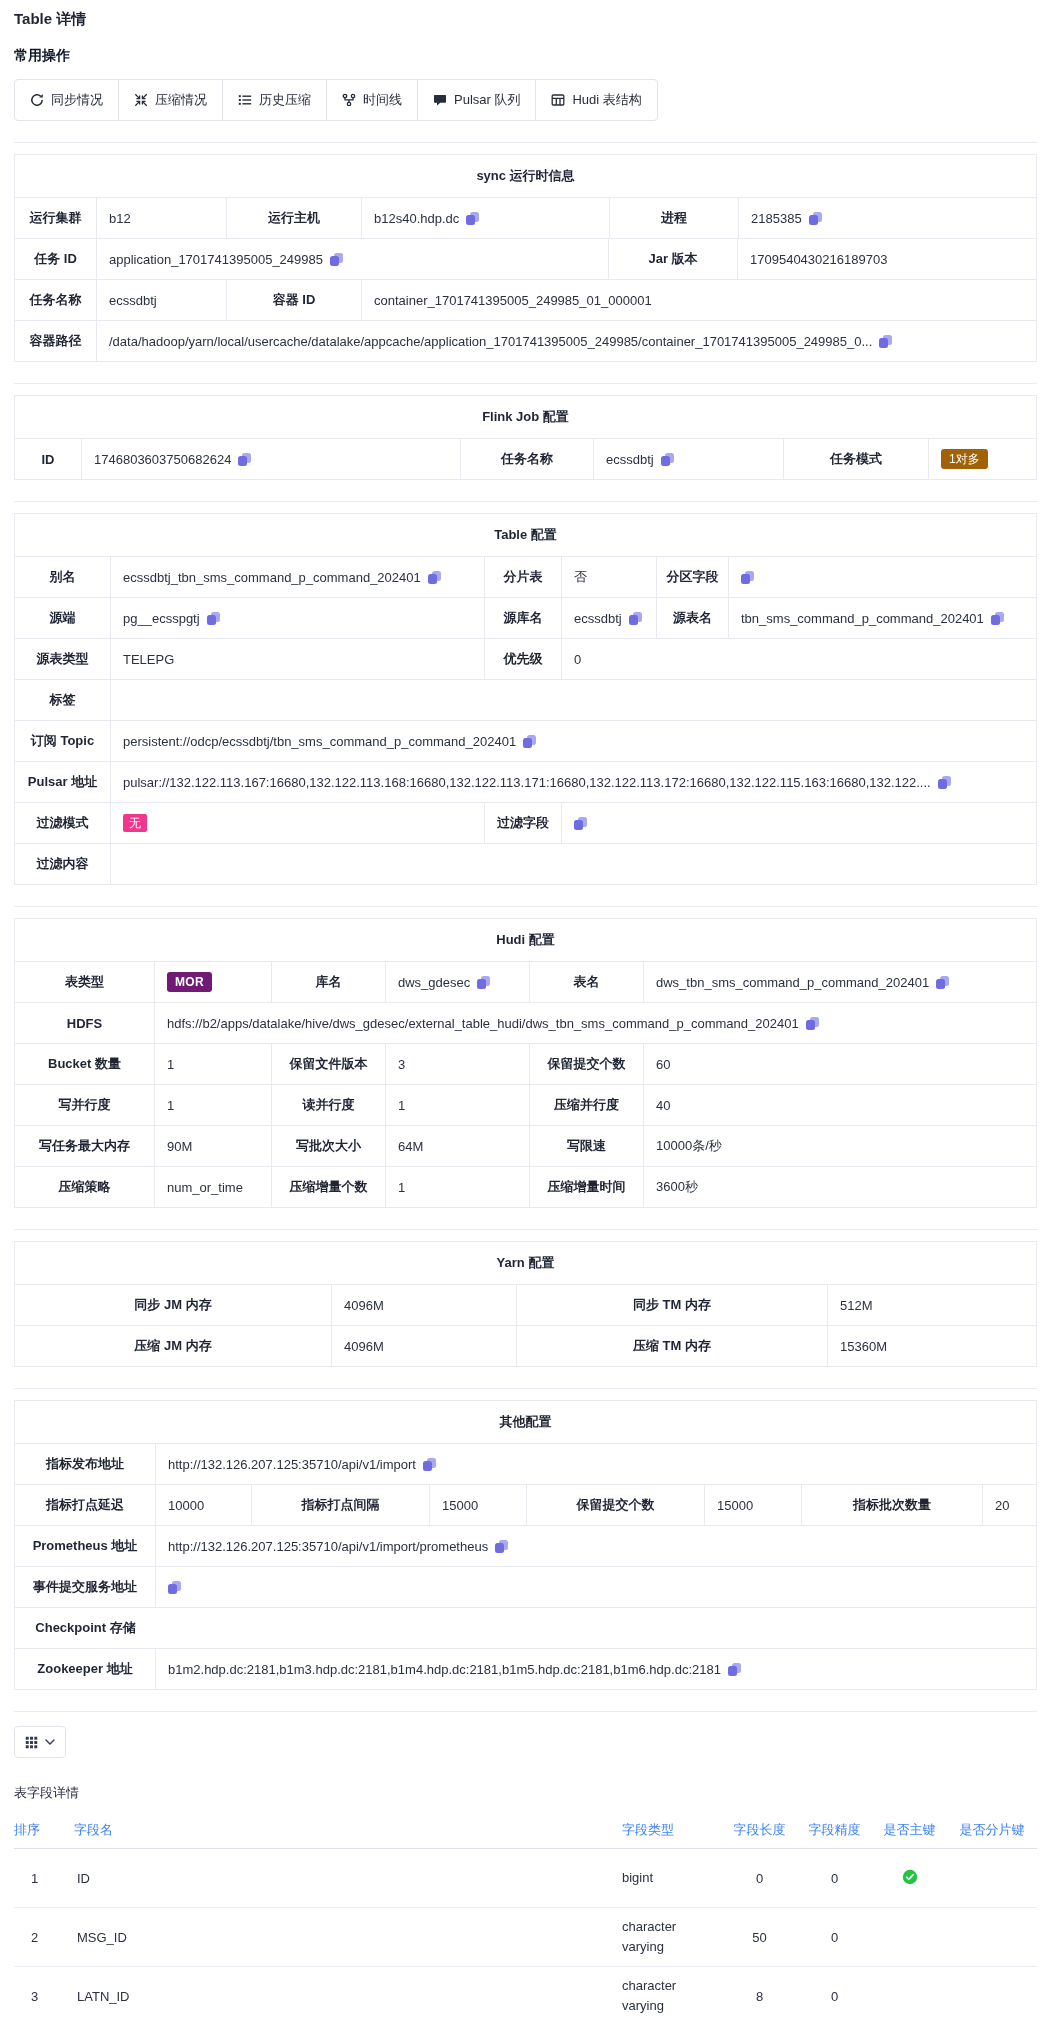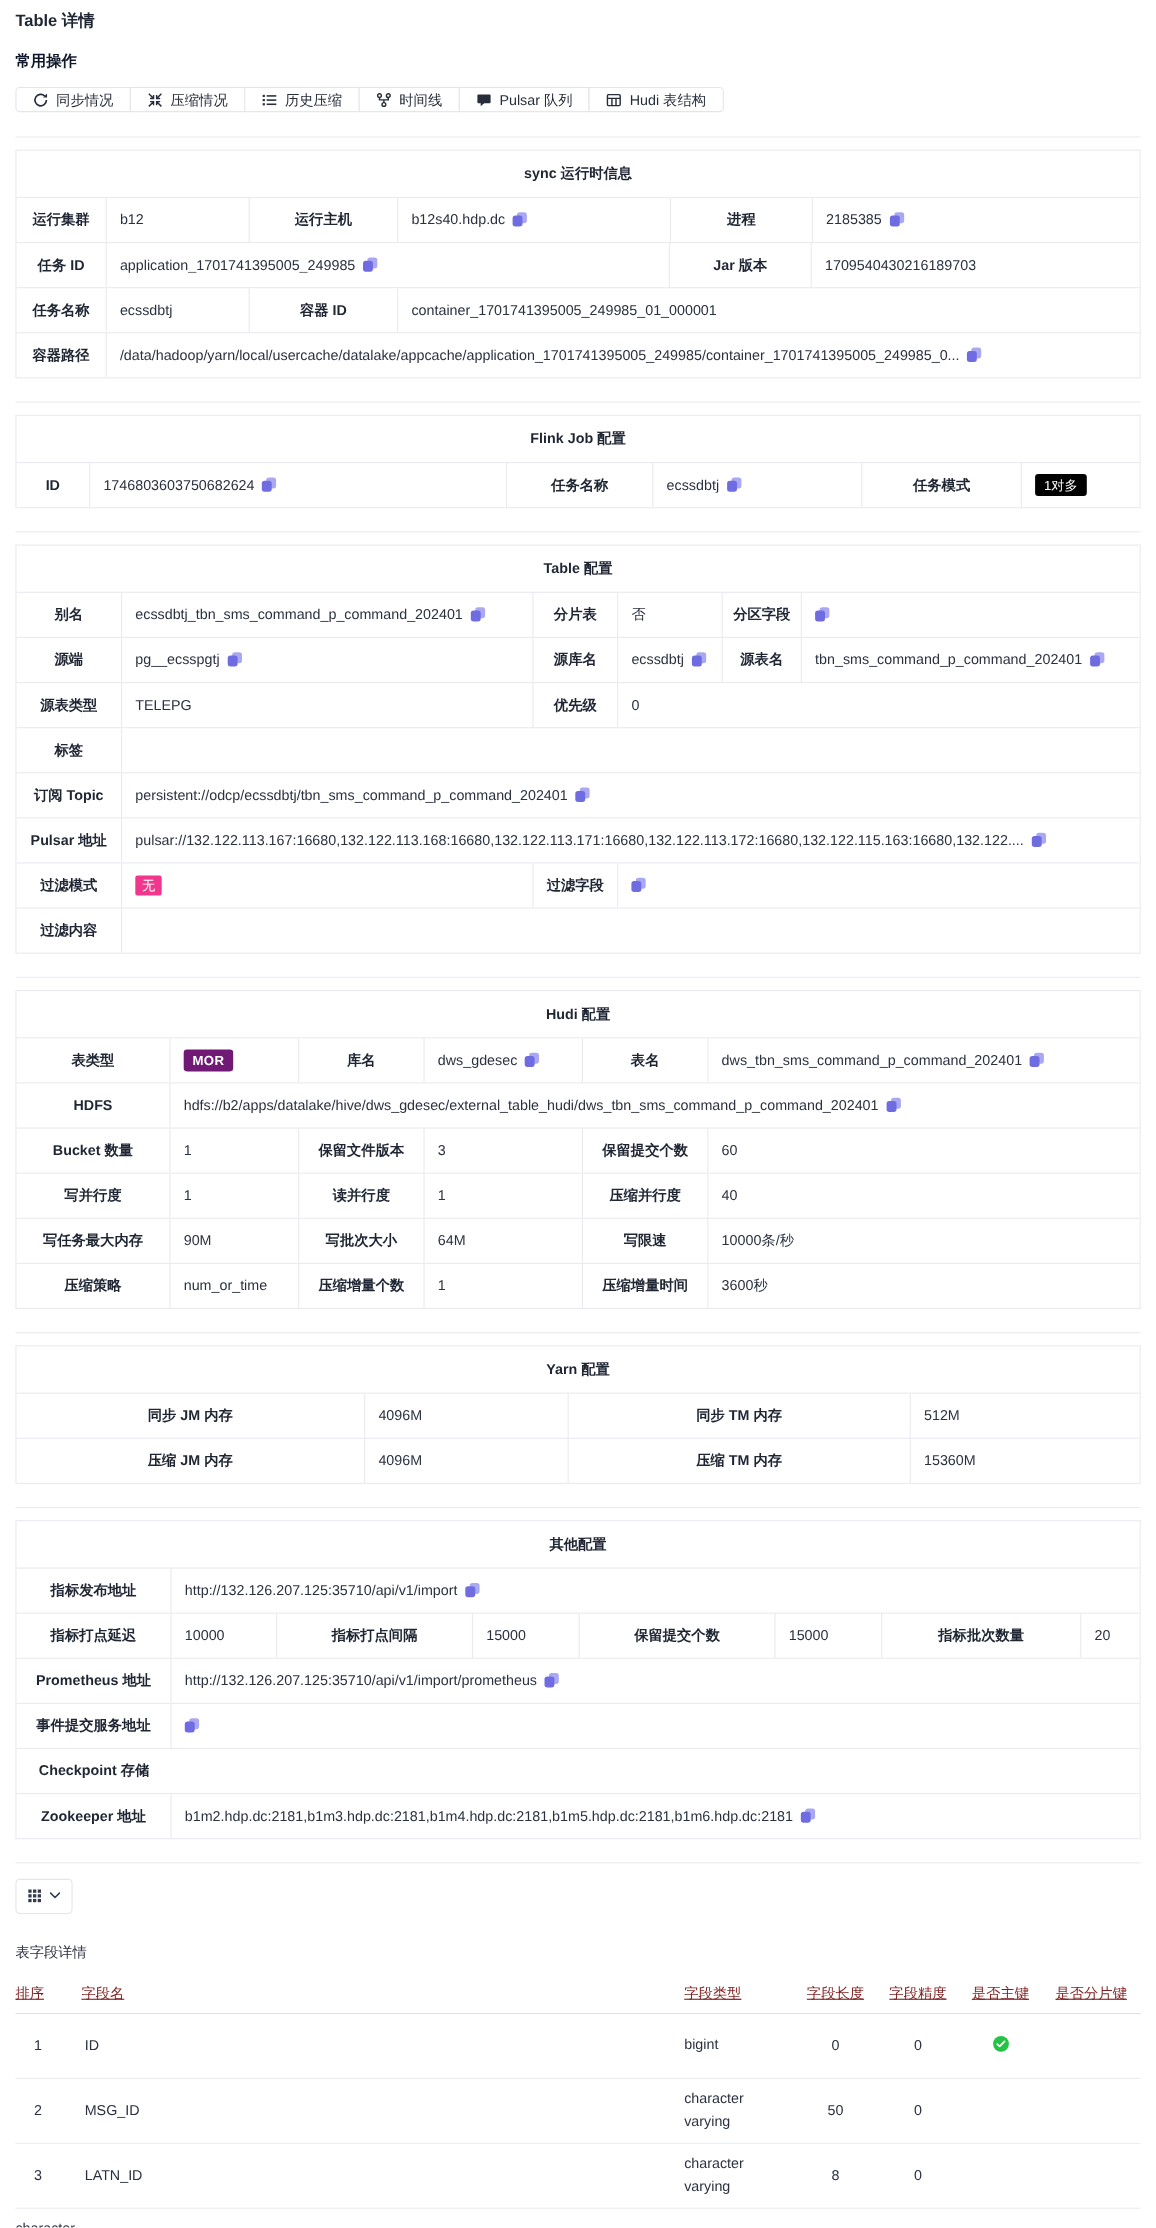--- a/index.html
+++ b/index.html
@@ -4,21 +4,21 @@
 <style>
   * { box-sizing: border-box; margin: 0; padding: 0; }
   html,body { width:1051px; height:2025px; overflow:hidden; background:#fff;
     font-family:"Liberation Sans","DejaVu Sans",sans-serif; color:#272d3b; }
   .page { padding:8px 14px 0 14px; }
 
   .page-title { font-size:15px; font-weight:700; color:#1f2533; padding-top:2px; }
   .ops-title { font-size:14px; font-weight:700; color:#0f172a; margin-top:18px; }
 
   .btn-group { display:inline-flex; margin-top:14px; }
-  .btn { display:inline-flex; align-items:center; gap:7px; height:23px; padding:0 15px;
+  .btn { display:inline-flex; align-items:center; gap:7px; height:42px; padding:0 15px;
     background:#fff; border:1px solid #e3e5ea; margin-left:-1px; cursor:pointer;
     font-size:13px; color:#272d3b; font-family:inherit; white-space:nowrap; }
   .btn:first-child { margin-left:0; border-radius:4px 0 0 4px; }
   .btn:last-child { border-radius:0 4px 4px 0; }
   .bicon { width:14px; height:14px; display:inline-flex; }
   .bicon svg { width:14px; height:14px; }
 
   .divider { height:1px; background:#e9ebf0; margin:21px 0 11px 0; }
 
   .sec { border:1px solid #e9eaf0; }
@@ -46,35 +46,35 @@
 
   .copy { position:relative; width:13px; height:13px; flex:0 0 13px; border:none;
     background:transparent; cursor:pointer; display:inline-block; padding:0; }
   .copy::before { content:""; position:absolute; right:0; top:0; width:9px; height:10px;
     border-radius:2.5px; background:#aaa8f1; }
   .copy::after { content:""; position:absolute; left:0; bottom:0; width:9px; height:10px;
     border-radius:2.5px; background:#6f6ce2; }
 
   .badge { display:inline-block; font-size:12px; line-height:1; padding:4px 8px;
     border-radius:3px; color:#fff; }
-  .badge-mode { background:#000000;text-align:center; }
+  .badge-mode { background:#a16207;text-align:center; }
   .badge-none { background:#f0378d; border-radius:2px; padding:3px 6px; }
   .badge-mor { background:#701a75; font-weight:700; letter-spacing:.3px; }
 
   .tools { margin-top:14px; }
   .view-btn { display:inline-flex; align-items:center; gap:7px; height:32px; padding:0 10px;
     background:#fff; border:1px solid #e3e5ea; border-radius:4px; cursor:pointer; color:#323a4b; }
   .view-btn svg { display:block; }
 
   .fields-title { font-size:13px; color:#2b3140; margin-top:26px; }
 
   .ftable { margin-top:10px; }
   .frow { display:grid; grid-template-columns:60px 1fr 100px 75px 75px 75px 90px; align-items:center; }
   .fhead { border-bottom:1px solid #dde1e8; }
-  .fhead .fcell { padding:9px 0; font-size:13px; color:#7f1d1d;text-decoration:underline; }
+  .fhead .fcell { padding:9px 0; font-size:13px; color:#3b82f6; }
   .fbody .frow { border-bottom:1px solid #ecedf2; min-height:59px; }
   .fcell { font-size:13px; color:#2b3140; padding:4px 0; }
   .fc-order { padding-left:17px; }
   .fc-name { padding-left:3px; }
   .fc-type { white-space:normal; line-height:1.55; padding-right:14px; }
   .fc-num { text-align:center; }
   .fc-pk { display:flex; justify-content:center; }
   .fc-shard { text-align:center; }
 </style>
 </head>

